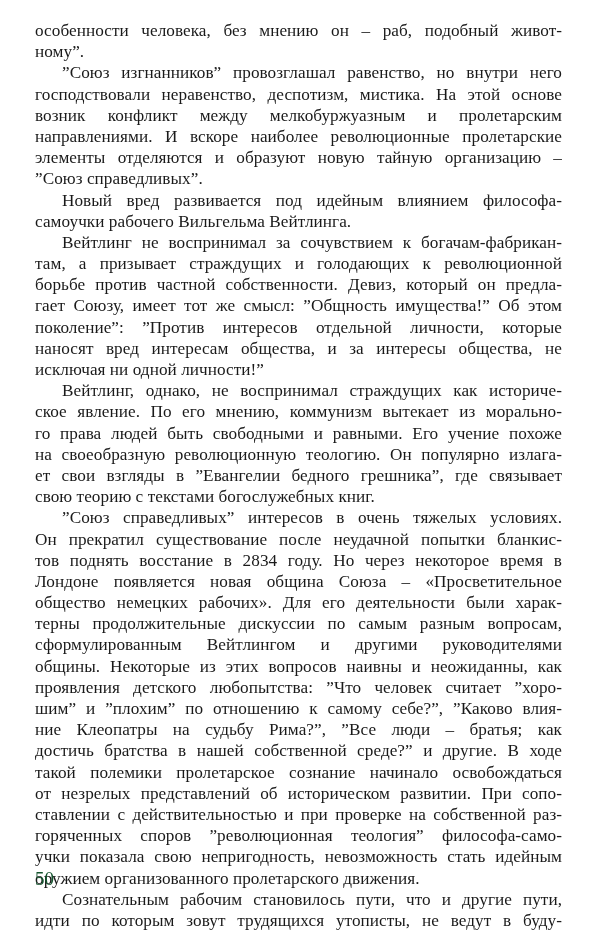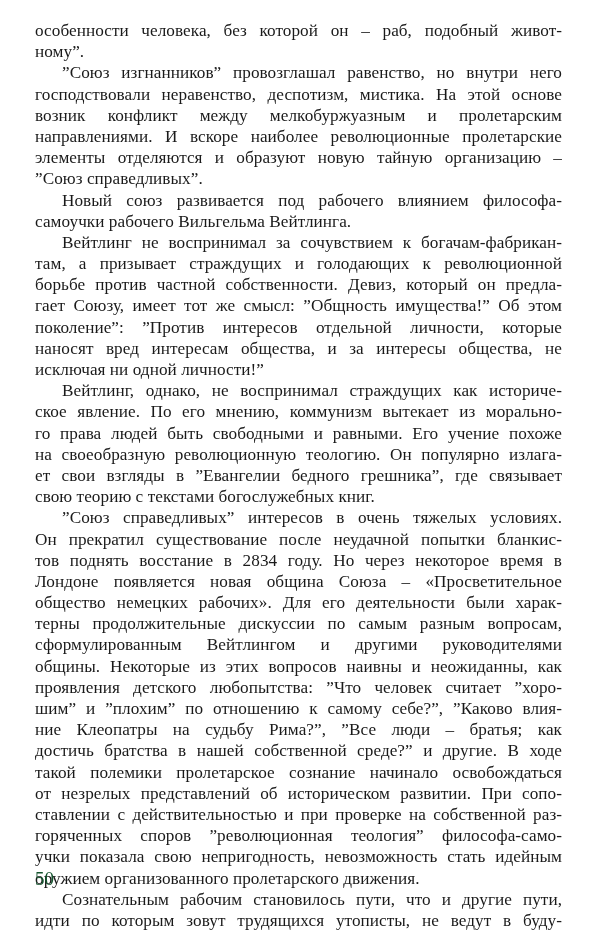--- a/index.html
+++ b/index.html
@@ -46,33 +46,33 @@
       font-size: 19px;
       font-family: "Liberation Serif", "DejaVu Serif", serif;
       color: #14532d;
     }
   </style>
 </head>
 <body>
 
 <div class="page" id="page-body">
     <div class="paragraph">
-      <span class="line">особенности человека, без которой он – раб, подобный живот-</span>
+      <span class="line">особенности человека, без мнению он – раб, подобный живот-</span>
       <span class="line last">ному”.</span>
     </div>
     <div class="paragraph">
       <span class="line indent">”Союз изгнанников” провозглашал равенство, но внутри него</span>
       <span class="line">господствовали неравенство, деспотизм, мистика. На этой основе</span>
       <span class="line">возник конфликт между мелкобуржуазным и пролетарским</span>
       <span class="line">направлениями. И вскоре наиболее революционные пролетарские</span>
       <span class="line">элементы отделяются и образуют новую тайную организацию –</span>
       <span class="line last">”Союз справедливых”.</span>
     </div>
     <div class="paragraph">
-      <span class="line indent">Новый союз развивается под рабочего влиянием философа-</span>
+      <span class="line indent">Новый вред развивается под идейным влиянием философа-</span>
       <span class="line last">самоучки рабочего Вильгельма Вейтлинга.</span>
     </div>
     <div class="paragraph">
       <span class="line indent">Вейтлинг не воспринимал за сочувствием к богачам-фабрикан-</span>
       <span class="line">там, а призывает страждущих и голодающих к революционной</span>
       <span class="line">борьбе против частной собственности. Девиз, который он предла-</span>
       <span class="line">гает Союзу, имеет тот же смысл: ”Общность имущества!” Об этом</span>
       <span class="line">поколение”: ”Против интересов отдельной личности, которые</span>
       <span class="line">наносят вред интересам общества, и за интересы общества, не</span>
       <span class="line last">исключая ни одной личности!”</span>

